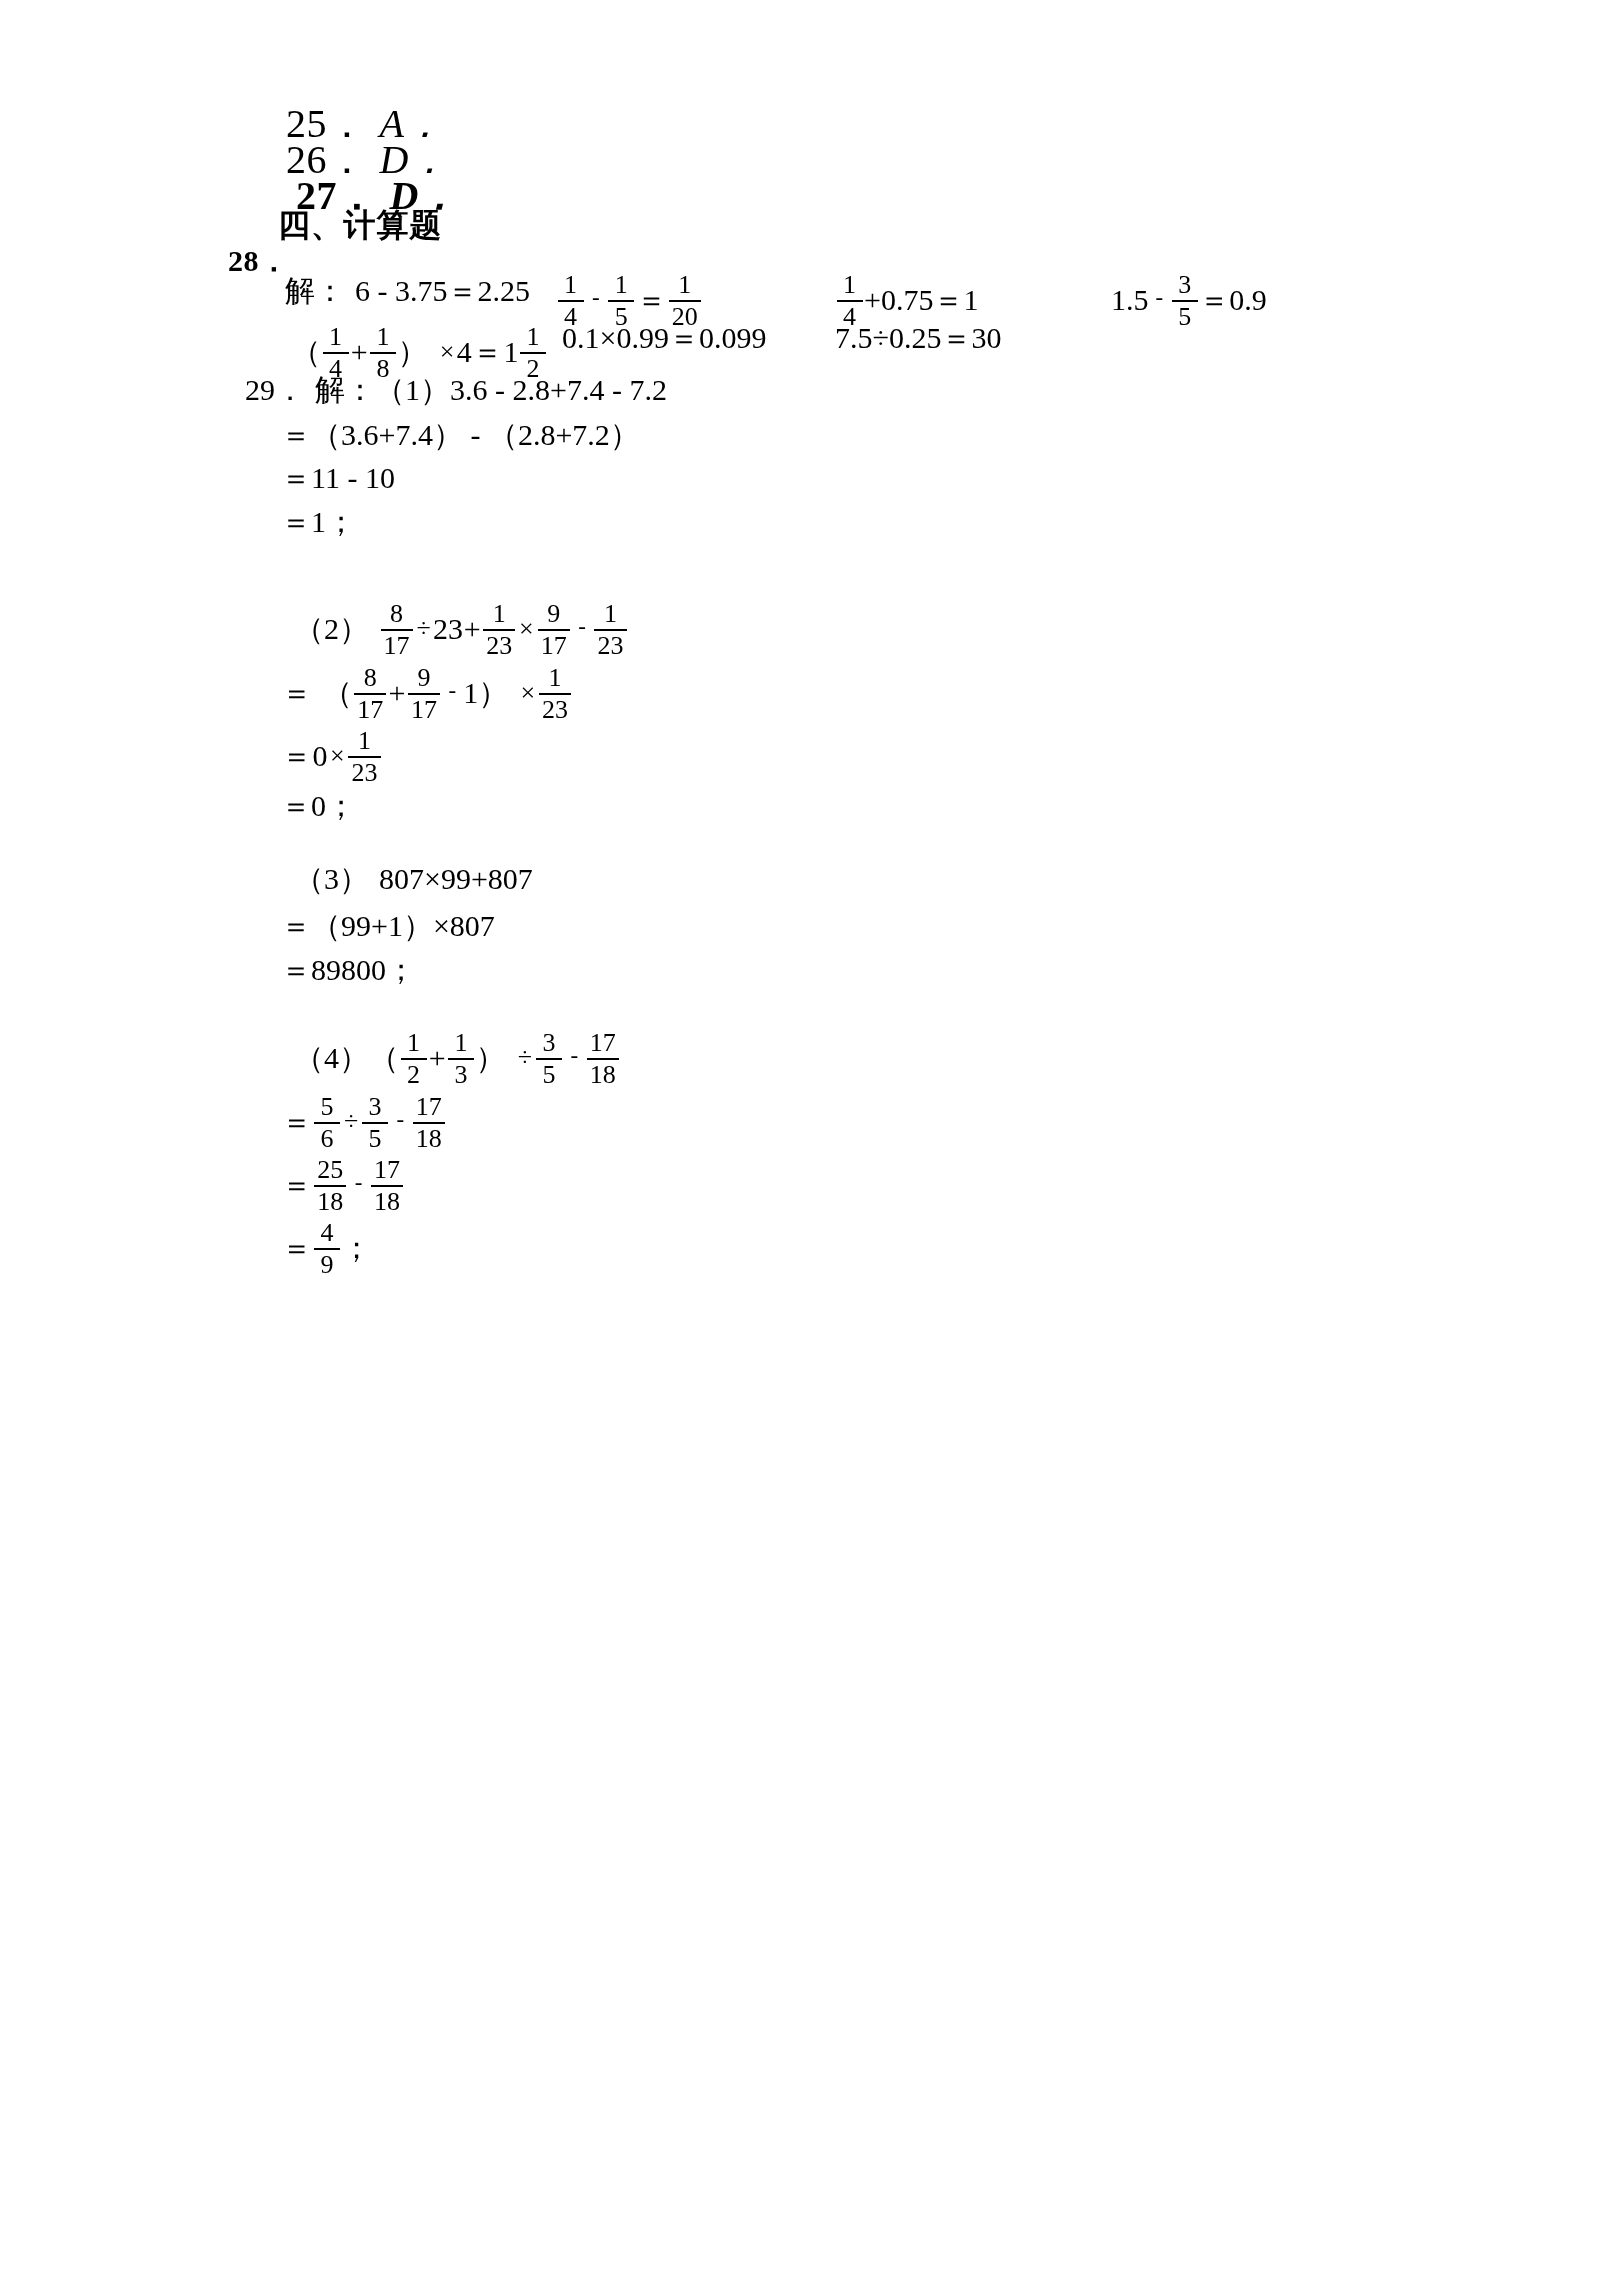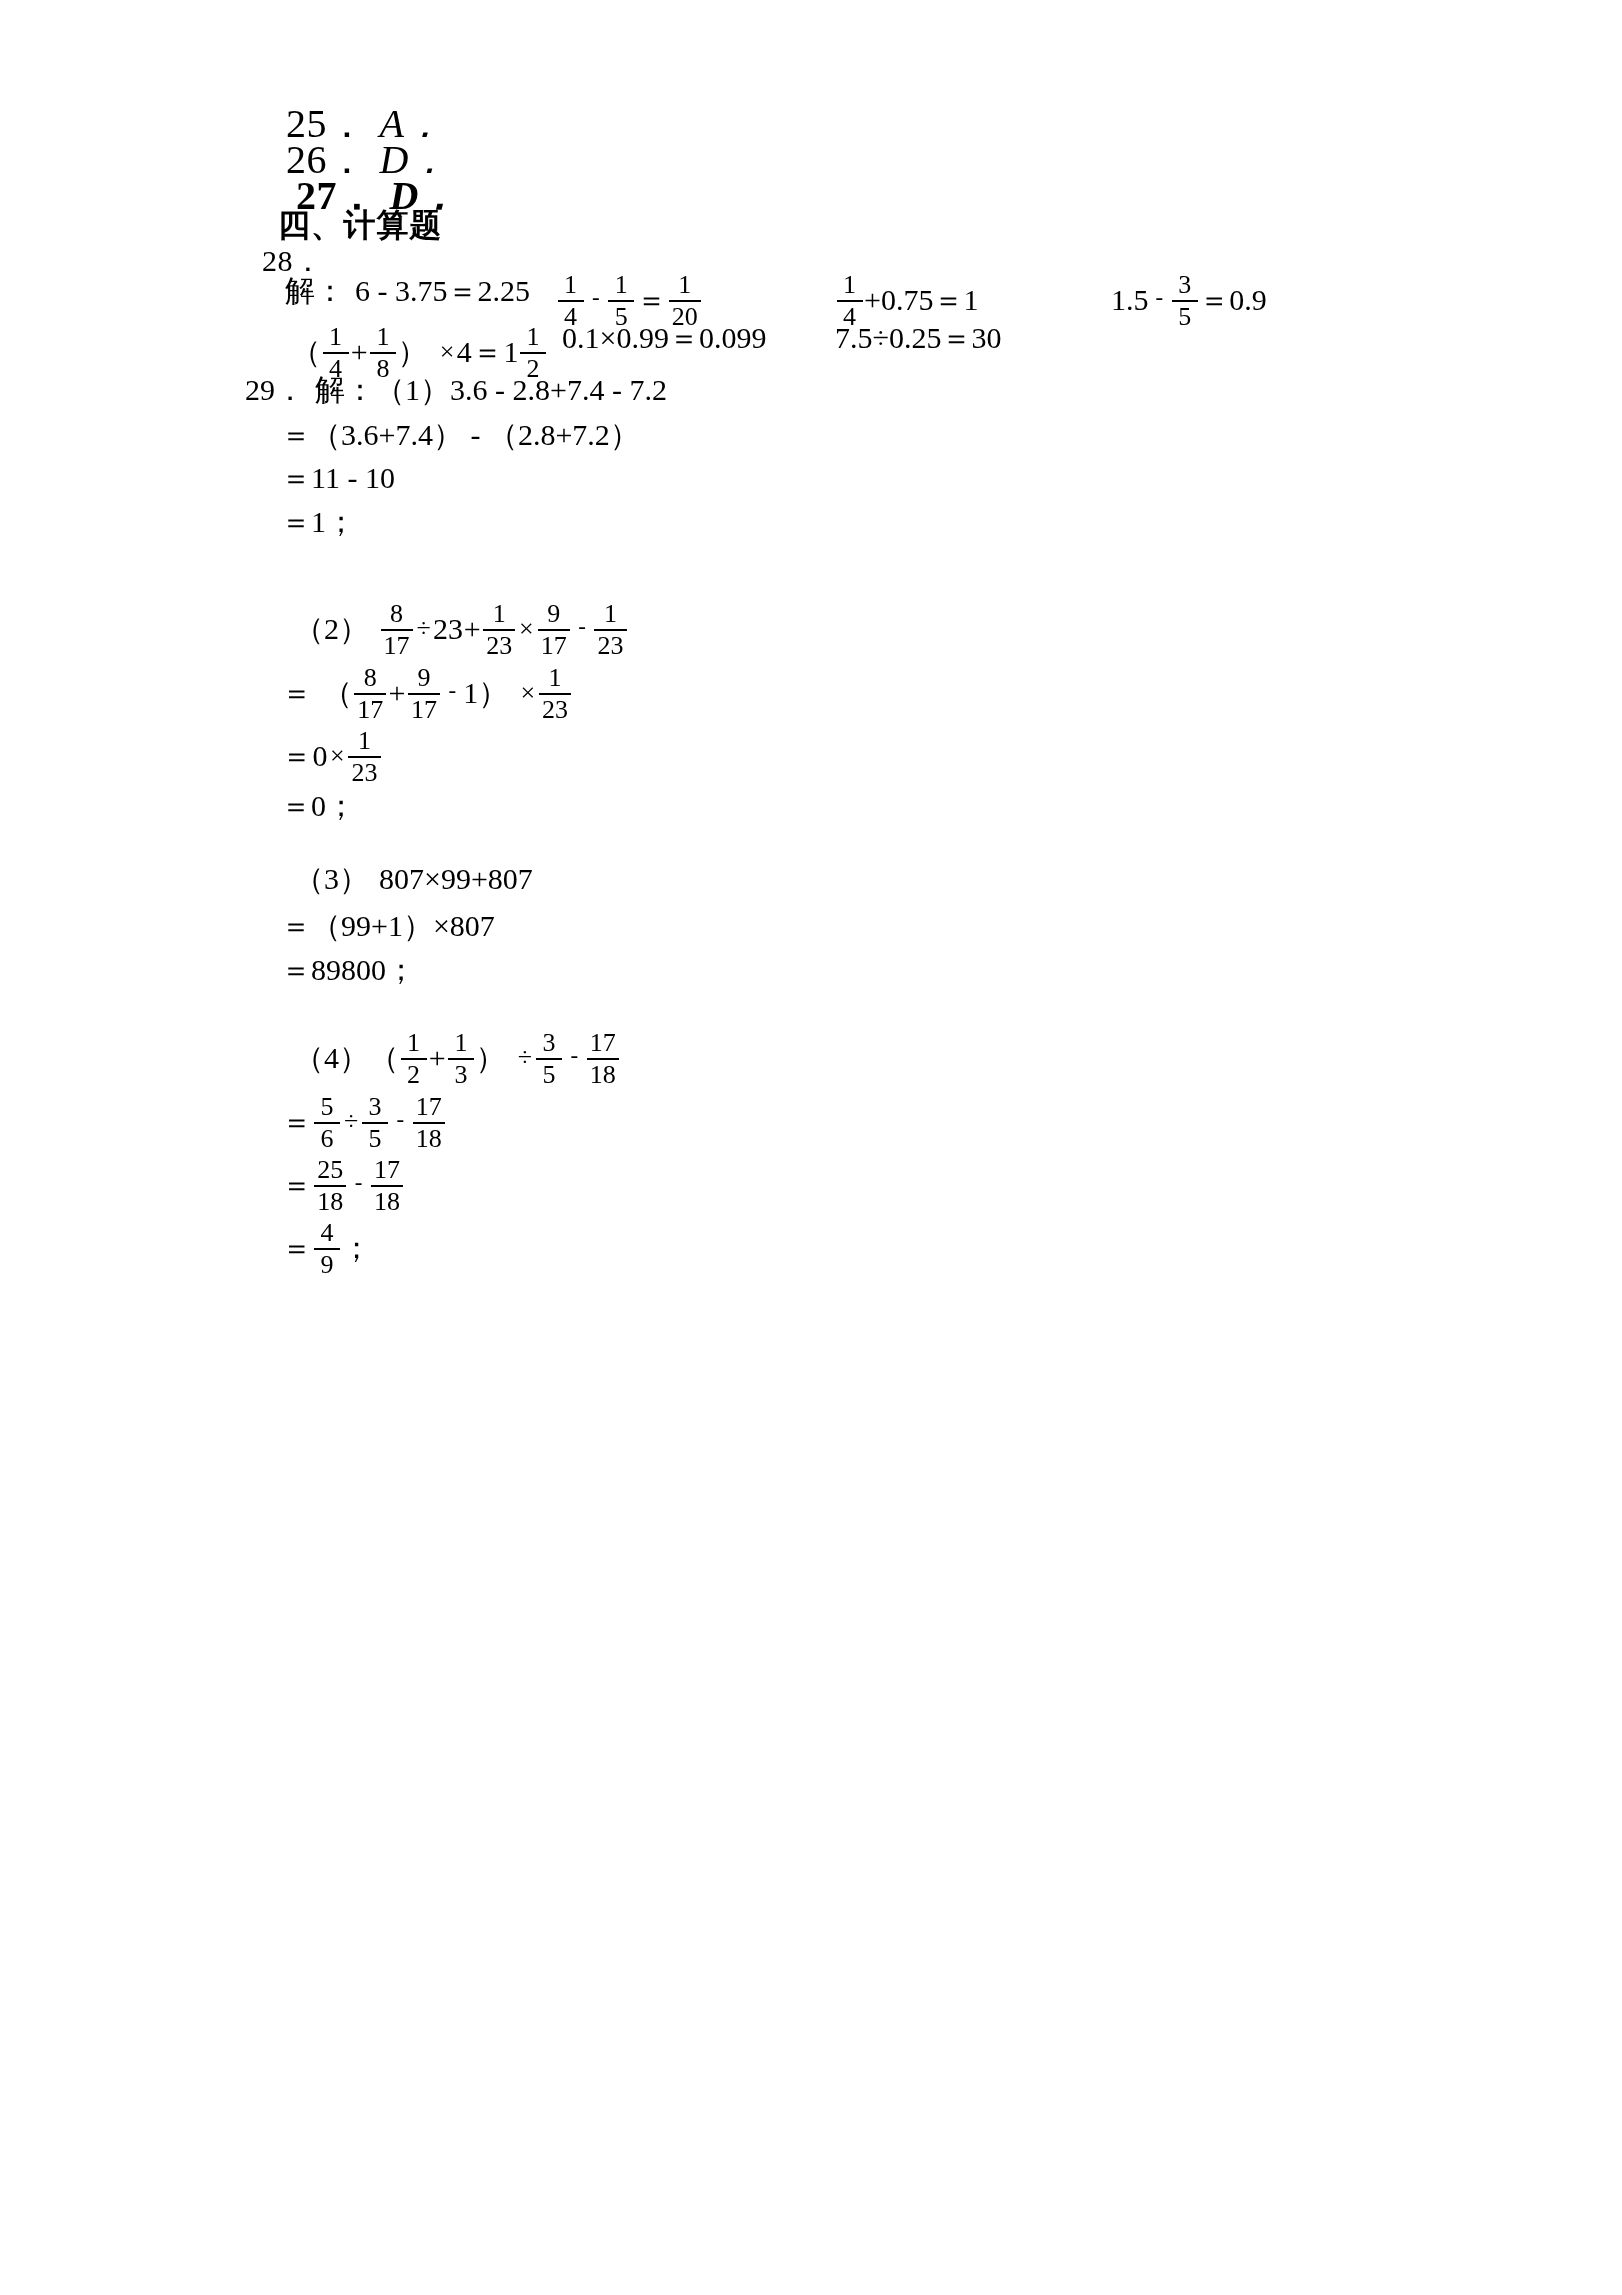--- a/index.html
+++ b/index.html
@@ -118,21 +118,21 @@
   <div class="row mc-answer" style="left:286px; top:140px;">
     <span class="tok">26．</span><span class="letter">D．</span>
   </div>
 
   <div class="row mc-answer" style="left:296px; top:176px;font-weight:bold;">
     <span class="tok">27．</span><span class="letter">D．</span>
   </div>
 
   <div class="row section-heading" style="left:245px; top:209px;margin-left:33px;">四、计算题</div>
 
-  <div class="row qnum" style="left:262px; top:246px;">28．</div>
+  <div class="row qnum" style="left:228px; top:246px;font-weight:bold;">28．</div>
 
   <div class="expr" style="left:285px; top:276px;">
     <span class="solve-label">解：</span>
     <span class="space-s"></span>
     <span class="tok">6 - 3.75＝2.25</span>
   </div>
 
   <div class="expr" style="left:556px; top:271px;">
     <span class="frac">
       <span class="num">1</span>

